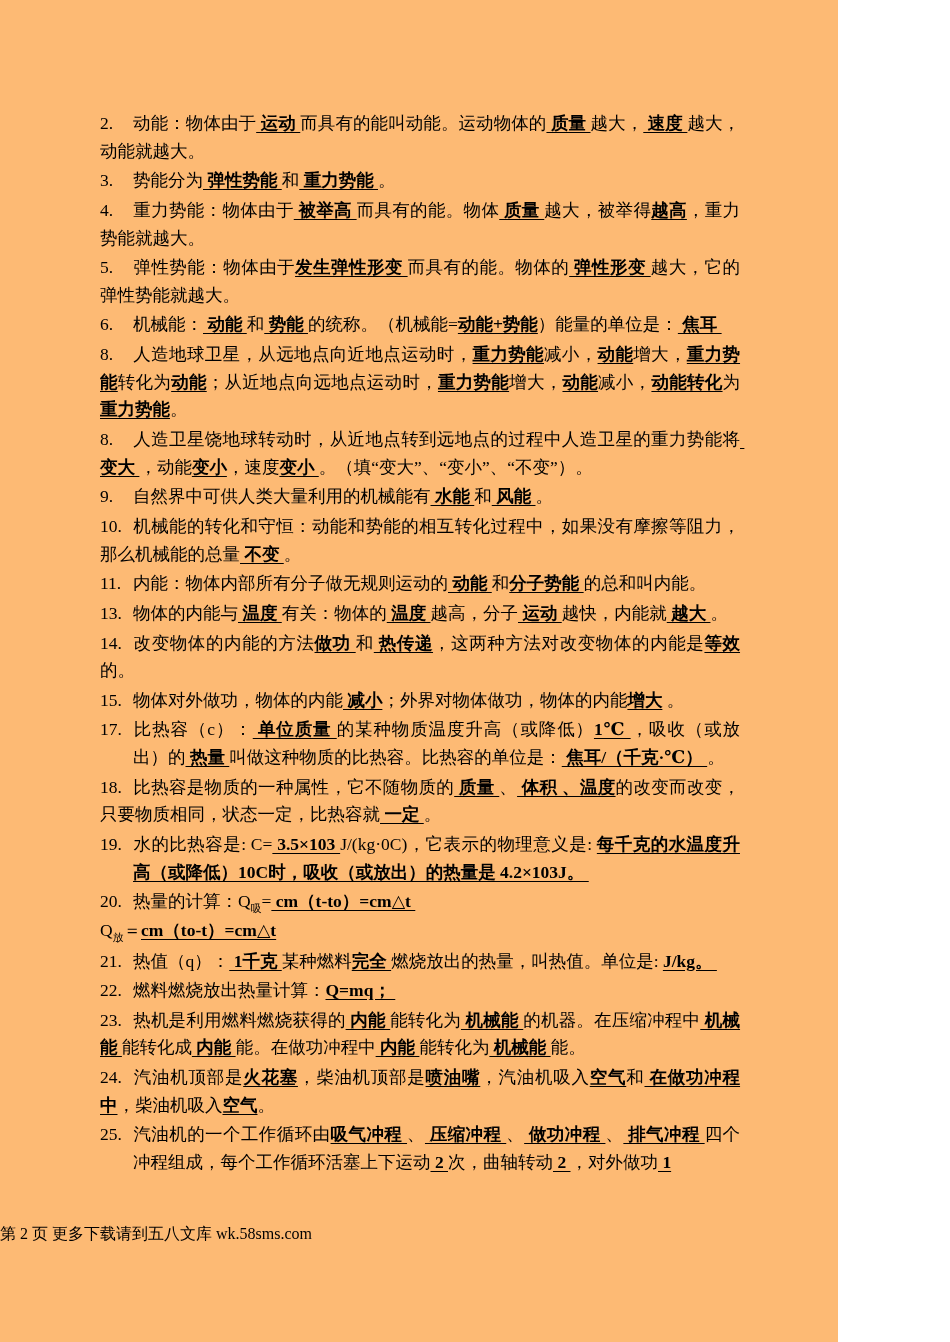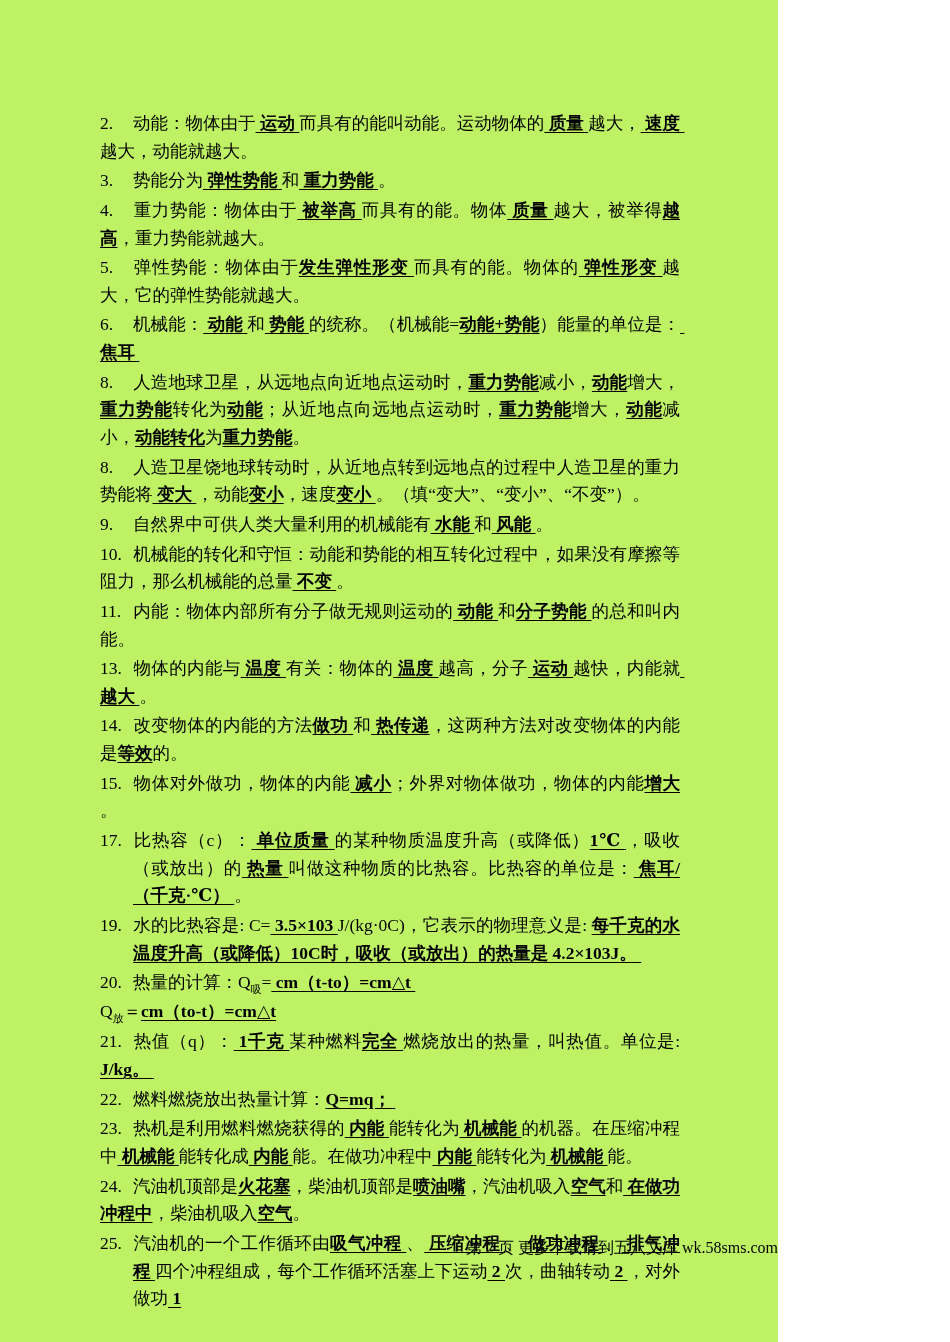--- a/index.html
+++ b/index.html
@@ -1,30 +1,30 @@
 <!DOCTYPE html>
 <html><head>
 <meta charset="utf-8">
 <style>
   html,body{margin:0;padding:0;background:#ffffff;}
   .page{
-    width:778px;height:1342px;position:relative;background:#bef264;
+    width:838px;height:1342px;position:relative;background:#fdba74;
     box-sizing:border-box;padding:110px 98px 8px 100px;
     font-family:"Liberation Serif","DejaVu Serif",serif;
     color:#000000;font-size:17.5px;line-height:1.58;
   }
   .items{width:100%;}
   .item{margin:0 0 2px 0;text-align:justify;}
   .item.hang{padding-left:33px;text-indent:-33px;}
   .num{display:inline-block;width:33px;text-indent:0;}
   .txt{white-space:pre-wrap;}
   .ans{font-weight:700;text-decoration:underline;white-space:pre-wrap;text-underline-offset:3px;}
   .sub{font-size:0.62em;vertical-align:sub;white-space:pre-wrap;}
   .footer{
-    position:absolute;left:0;right:0;bottom:82px;text-align:right;
+    position:absolute;left:0;right:0;bottom:96px;text-align:left;
     font-size:16px;color:#000000;
   }
 </style>
 </head>
 <body>
 
 <div class="page">
   <div class="items">
       <p class="item"><span class="num">2.</span><span class="txt">动能：物体由于</span><span class="ans"> 运动 </span><span class="txt">而具有的能叫动能。运动物体的</span><span class="ans"> 质量 </span><span class="txt">越大，</span><span class="ans"> 速度 </span><span class="txt">越大，动能就越大。</span></p>
       <p class="item"><span class="num">3.</span><span class="txt">势能分为</span><span class="ans"> 弹性势能 </span><span class="txt">和</span><span class="ans"> 重力势能 </span><span class="txt">。</span></p>
@@ -33,20 +33,21 @@
       <p class="item"><span class="num">6.</span><span class="txt">机械能：</span><span class="ans"> 动能 </span><span class="txt">和</span><span class="ans"> 势能 </span><span class="txt">的统称。（机械能=</span><span class="ans">动能+势能</span><span class="txt">）能量的单位是：</span><span class="ans"> 焦耳 </span></p>
       <p class="item"><span class="num">8.</span><span class="txt">人造地球卫星，从远地点向近地点运动时，</span><span class="ans">重力势能</span><span class="txt">减小，</span><span class="ans">动能</span><span class="txt">增大，</span><span class="ans">重力势能</span><span class="txt">转化为</span><span class="ans">动能</span><span class="txt">；从近地点向远地点运动时，</span><span class="ans">重力势能</span><span class="txt">增大，</span><span class="ans">动能</span><span class="txt">减小，</span><span class="ans">动能转化</span><span class="txt">为</span><span class="ans">重力势能</span><span class="txt">。</span></p>
       <p class="item"><span class="num">8.</span><span class="txt">人造卫星饶地球转动时，从近地点转到远地点的过程中人造卫星的重力势能将</span><span class="ans"> 变大 </span><span class="txt">，动能</span><span class="ans">变小</span><span class="txt">，速度</span><span class="ans">变小 </span><span class="txt">。（填“变大”、“变小”、“不变”）。</span></p>
       <p class="item"><span class="num">9.</span><span class="txt">自然界中可供人类大量利用的机械能有</span><span class="ans"> 水能 </span><span class="txt">和</span><span class="ans"> 风能 </span><span class="txt">。</span></p>
       <p class="item"><span class="num">10.</span><span class="txt">机械能的转化和守恒：动能和势能的相互转化过程中，如果没有摩擦等阻力，那么机械能的总量</span><span class="ans"> 不变 </span><span class="txt">。</span></p>
       <p class="item"><span class="num">11.</span><span class="txt">内能：物体内部所有分子做无规则运动的</span><span class="ans"> 动能 </span><span class="txt">和</span><span class="ans">分子势能 </span><span class="txt">的总和叫内能。</span></p>
       <p class="item"><span class="num">13.</span><span class="txt">物体的内能与</span><span class="ans"> 温度 </span><span class="txt">有关：物体的</span><span class="ans"> 温度 </span><span class="txt">越高，分子</span><span class="ans"> 运动 </span><span class="txt">越快，内能就</span><span class="ans"> 越大 </span><span class="txt">。</span></p>
       <p class="item"><span class="num">14.</span><span class="txt">改变物体的内能的方法</span><span class="ans">做功 </span><span class="txt">和</span><span class="ans"> 热传递</span><span class="txt">，这两种方法对改变物体的内能是</span><span class="ans">等效</span><span class="txt">的。</span></p>
       <p class="item"><span class="num">15.</span><span class="txt">物体对外做功，物体的内能</span><span class="ans"> 减小</span><span class="txt">；外界对物体做功，物体的内能</span><span class="ans">增大</span><span class="txt"> 。</span></p>
       <p class="item hang"><span class="num">17.</span><span class="txt">比热容（c）：</span><span class="ans"> 单位质量 </span><span class="txt">的某种物质温度升高（或降低）</span><span class="ans">1℃ </span><span class="txt">，吸收（或放出）的</span><span class="ans"> 热量 </span><span class="txt">叫做这种物质的比热容。比热容的单位是：</span><span class="ans"> 焦耳/（千克·℃） </span><span class="txt">。</span></p>
+      <p class="item"><span class="num">18.</span><span class="txt">比热容是物质的一种属性，它不随物质的</span><span class="ans"> 质量 </span><span class="txt">、</span><span class="ans"> 体积 、温度</span><span class="txt">的改变而改变，只要物质相同，状态一定，比热容就</span><span class="ans"> 一定 </span><span class="txt">。</span></p>
       <p class="item hang"><span class="num">19.</span><span class="txt">水的比热容是: C=</span><span class="ans"> 3.5×103 </span><span class="txt">J/(kg·0C)，它表示的物理意义是: </span><span class="ans">每千克的水温度升高（或降低）10C时，吸收（或放出）的热量是 4.2×103J。 </span></p>
       <p class="item"><span class="num">20.</span><span class="txt">热量的计算：Q</span><span class="sub">吸</span><span class="txt">=</span><span class="ans"> cm（t-to）=cm△t </span><br><span class="txt">Q</span><span class="sub">放</span><span class="txt">＝</span><span class="ans">cm（to-t）=cm△t</span></p>
       <p class="item"><span class="num">21.</span><span class="txt">热值（q）：</span><span class="ans"> 1千克 </span><span class="txt">某种燃料</span><span class="ans">完全 </span><span class="txt">燃烧放出的热量，叫热值。单位是: </span><span class="ans">J/kg。 </span></p>
       <p class="item"><span class="num">22.</span><span class="txt">燃料燃烧放出热量计算：</span><span class="ans">Q=mq； </span></p>
       <p class="item"><span class="num">23.</span><span class="txt">热机是利用燃料燃烧获得的</span><span class="ans"> 内能 </span><span class="txt">能转化为</span><span class="ans"> 机械能 </span><span class="txt">的机器。在压缩冲程中</span><span class="ans"> 机械能 </span><span class="txt">能转化成</span><span class="ans"> 内能 </span><span class="txt">能。在做功冲程中</span><span class="ans"> 内能 </span><span class="txt">能转化为</span><span class="ans"> 机械能 </span><span class="txt">能。</span></p>
       <p class="item"><span class="num">24.</span><span class="txt">汽油机顶部是</span><span class="ans">火花塞</span><span class="txt">，柴油机顶部是</span><span class="ans">喷油嘴</span><span class="txt">，汽油机吸入</span><span class="ans">空气</span><span class="txt">和</span><span class="ans"> 在做功冲程中</span><span class="txt">，柴油机吸入</span><span class="ans">空气</span><span class="txt">。</span></p>
       <p class="item hang"><span class="num">25.</span><span class="txt">汽油机的一个工作循环由</span><span class="ans">吸气冲程 </span><span class="txt">、</span><span class="ans"> 压缩冲程 </span><span class="txt">、</span><span class="ans"> 做功冲程 </span><span class="txt">、</span><span class="ans"> 排气冲程 </span><span class="txt">四个冲程组成，每个工作循环活塞上下运动</span><span class="ans"> 2 </span><span class="txt">次，曲轴转动</span><span class="ans"> 2 </span><span class="txt">，对外做功</span><span class="ans"> 1</span></p>
     </div>
   <div class="footer">第 2 页 更多下载请到五八文库 wk.58sms.com</div>
 </div>

